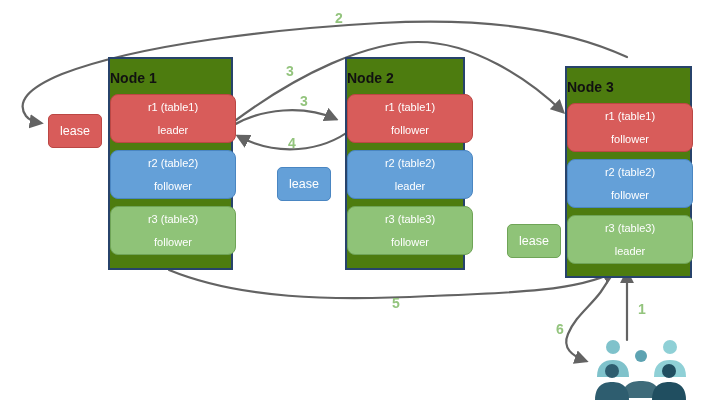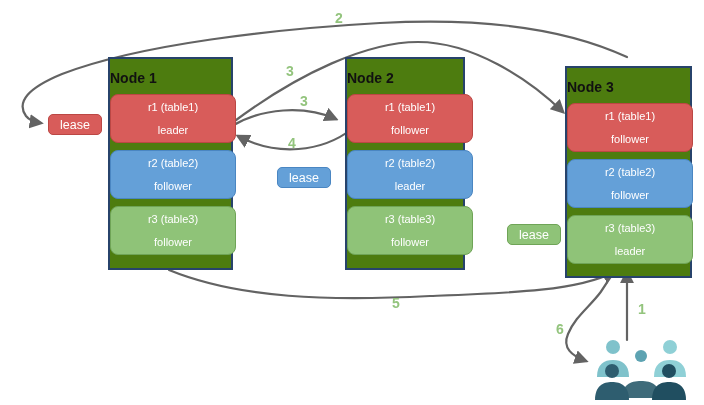--- a/index.html
+++ b/index.html
@@ -18,21 +18,21 @@
     width:126px;height:49px;border-radius:8px;margin-top:7px;
     display:flex;flex-direction:column;justify-content:center;align-items:center;
     color:#fff;font-size:11px;line-height:1.28;text-align:center;
     border:1.5px solid;box-sizing:border-box;gap:8px;
   }
   .rep:first-of-type{margin-top:9px;}
   .rep.red{background:var(--red-fill,#d85c5a);border-color:var(--red-border,#bb4744);}
   .rep.blue{background:var(--blue-fill,#64a0d8);border-color:var(--blue-border,#4a86c2);}
   .rep.green{background:var(--green-fill,#8fc378);border-color:var(--green-border,#6fa457);}
   .lease{
-    position:absolute;width:54px;height:21px;border-radius:5px;
+    position:absolute;width:54px;height:34px;border-radius:5px;
     display:flex;align-items:center;justify-content:center;
     color:#fff;font-size:12.5px;border:1.5px solid;box-sizing:border-box;
   }
   .lease.red{background:var(--red-fill,#d85c5a);border-color:var(--red-border,#bb4744);}
   .lease.blue{background:var(--blue-fill,#64a0d8);border-color:var(--blue-border,#4a86c2);}
   .lease.green{background:var(--green-fill,#8fc378);border-color:var(--green-border,#6fa457);}
   .step{
     position:absolute;color:var(--step,#93c47d);
     font-size:14px;font-weight:700;line-height:1;width:14px;text-align:center;
   }

